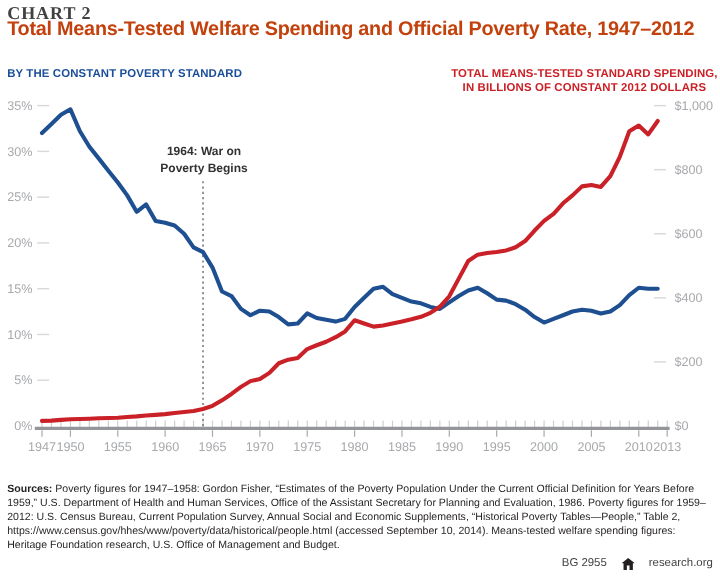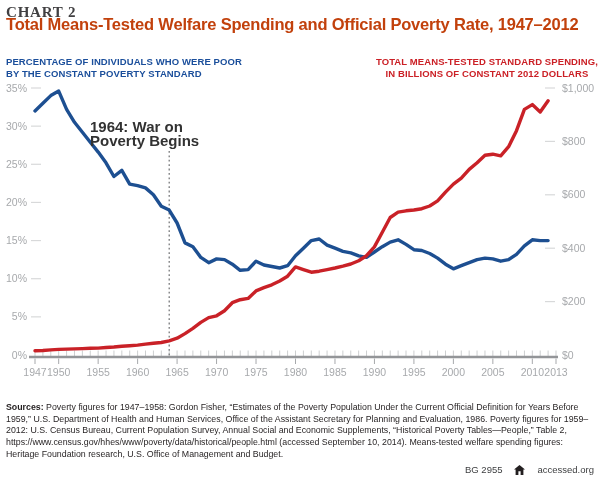--- a/index.html
+++ b/index.html
@@ -6,21 +6,21 @@
   body{font-family:"Liberation Sans",sans-serif;-webkit-font-smoothing:antialiased;}
   #page{position:relative;width:600px;height:487px;background:#fff;overflow:hidden;}
   .abs{position:absolute;}
   #chart-label{top:4px;left:6px;font-family:"Liberation Serif",serif;font-size:15px;font-weight:700;letter-spacing:.8px;color:#414042;}
   #page-title{top:15px;left:6px;width:592px;font-size:16.5px;font-weight:700;letter-spacing:-.2px;color:#c2410c;}
   .axis-head{top:56px;font-size:9.5px;font-weight:700;line-height:11.5px;letter-spacing:.1px;}
   #left-axis-head{left:6px;color:#1a4e9b;text-align:left;}
   #right-axis-head{right:2px;color:#cb2026;text-align:center;}
   #chart-svg{top:0;left:0;}
   svg text{font-family:"Liberation Sans",sans-serif;}
-  #annotation{top:120px;left:90px;width:160px;text-align:left;font-size:15px;font-weight:700;color:#323232;line-height:13.5px;}
+  #annotation{top:120px;left:90px;width:160px;text-align:center;font-size:10px;font-weight:700;color:#323232;line-height:13.5px;}
   #sources{top:393px;left:6px;width:588px;font-size:8.8px;line-height:11.7px;color:#231f20;}
   #sources b{font-weight:700;margin-top:47px;}
   #footer{top:464px;right:6px;display:flex;align-items:center;gap:12px;font-size:9.5px;color:#3f4042;}
   #footer .house{display:inline-block;line-height:0;}
 </style>
 </head>
 <body>
 
 <div id="page">
 
@@ -152,21 +152,20 @@
       <line x1="169.1969696969697" x2="169.1969696969697" y1="151" y2="356" stroke="#6d6e71" stroke-width="1.2" stroke-dasharray="1.8 2.6"></line>
       <polyline points="35.0,110.9 42.9,103.3 50.8,95.6 58.7,91.1 66.6,109.4 74.5,122.3 82.4,132.2 90.3,142.2 98.2,152.1 106.0,162.8 113.9,176.5 121.8,170.4 129.7,184.1 137.6,185.6 145.5,187.9 153.4,194.8 161.3,206.2 169.2,210.1 177.1,223.0 185.0,242.9 192.9,246.7 200.8,257.4 208.7,262.7 216.6,258.9 224.5,259.6 232.3,264.2 240.2,270.3 248.1,269.6 256.0,261.2 263.9,265.0 271.8,266.5 279.7,268.0 287.6,265.7 295.5,255.8 303.4,248.2 311.3,240.6 319.2,239.0 327.1,245.1 335.0,248.2 342.9,251.3 350.8,252.8 358.7,255.8 366.5,257.4 374.4,252.0 382.3,246.7 390.2,242.1 398.1,239.8 406.0,244.4 413.9,249.7 421.8,250.5 429.7,253.5 437.6,258.1 445.5,264.2 453.4,268.8 461.3,265.7 469.2,262.7 477.1,259.6 485.0,258.1 492.8,258.9 500.7,261.2 508.6,259.6 516.5,254.3 524.4,245.9 532.3,239.8 540.2,240.6 548.1,240.6" fill="none" stroke="#1d4f91" stroke-width="3.4" stroke-linejoin="round" stroke-linecap="round"></polyline>
       <polyline points="35.0,350.7 42.9,350.5 50.8,349.9 58.7,349.4 66.6,349.1 74.5,348.9 82.4,348.6 90.3,348.3 98.2,348.1 106.0,347.5 113.9,347.0 121.8,346.2 129.7,345.7 137.6,345.1 145.5,344.1 153.4,343.3 161.3,342.5 169.2,340.8 177.1,338.2 185.0,333.6 192.9,328.3 200.8,322.4 208.7,317.6 216.6,315.8 224.5,310.7 232.3,302.7 240.2,299.7 248.1,298.4 256.0,290.9 263.9,287.7 271.8,284.8 279.7,281.0 287.6,276.2 295.5,266.9 303.4,269.6 311.3,272.2 319.2,271.2 327.1,269.6 335.0,268.0 342.9,266.1 350.8,264.0 358.7,260.7 366.5,255.7 374.4,246.9 382.3,232.2 390.2,217.5 398.1,212.2 406.0,210.8 413.9,210.0 421.8,208.7 429.7,206.0 437.6,200.9 445.5,192.1 453.4,184.1 461.3,178.2 469.2,169.4 477.1,162.8 485.0,155.3 492.8,154.2 500.7,155.8 508.6,146.7 516.5,130.7 524.4,109.4 532.3,104.6 540.2,112.0 548.1,100.8" fill="none" stroke="#c92127" stroke-width="3.4" stroke-linejoin="round" stroke-linecap="round"></polyline>
     </svg>
 
   <div id="chart-label" class="abs">CHART 2</div>
 
   <div id="page-title" class="abs">Total Means-Tested Welfare Spending and Official Poverty Rate, 1947–2012</div>
 
   <div id="left-axis-head" class="axis-head abs">
-    <div>PERCENTAGE OF INDIVIDUALS WHO WERE POOR</div>
     <div>BY THE CONSTANT POVERTY STANDARD</div>
   </div>
 
   <div id="right-axis-head" class="axis-head abs">
     <div>TOTAL MEANS-TESTED STANDARD SPENDING,</div>
     <div>IN BILLIONS OF CONSTANT 2012 DOLLARS</div>
   </div>
 
   <div id="annotation" class="abs">
     <div>1964: War on</div>
@@ -175,16 +174,16 @@
 
   <p id="sources" class="abs"><b>Sources:</b> <span>Poverty figures for 1947–1958: Gordon Fisher, “Estimates of the Poverty Population Under the Current Official Definition for Years Before 1959,” U.S. Department of Health and Human Services, Office of the Assistant Secretary for Planning and Evaluation, 1986. Poverty figures for 1959–2012: U.S. Census Bureau, Current Population Survey, Annual Social and Economic Supplements, “Historical Poverty Tables—People,” Table 2, https://www.census.gov/hhes/www/poverty/data/historical/people.html (accessed September 10, 2014). Means-tested welfare spending figures: Heritage Foundation research, U.S. Office of Management and Budget.</span></p>
 
   <div id="footer" class="abs">
     <span>BG 2955</span>
     <span class="house">
       <svg width="11" height="10" viewBox="0 0 11 10">
           <path d="M5.5 0 L11 4.4 L9.4 4.4 L9.4 10 L6.6 10 L6.6 6.2 L4.4 6.2 L4.4 10 L1.6 10 L1.6 4.4 L0 4.4 Z" fill="#231f20"></path>
         </svg>
     </span>
-    <span>accessed.org</span>
+    <span>research.org</span>
   </div>
 
 </div>
 
 </body></html>

